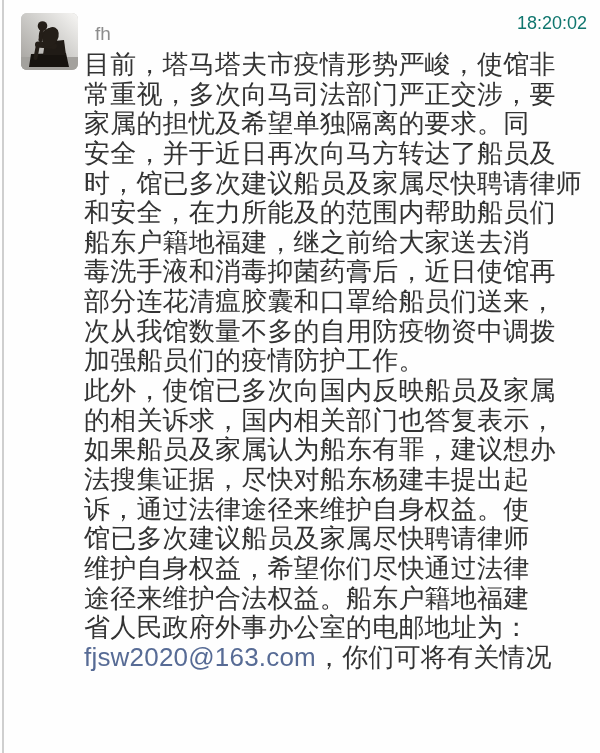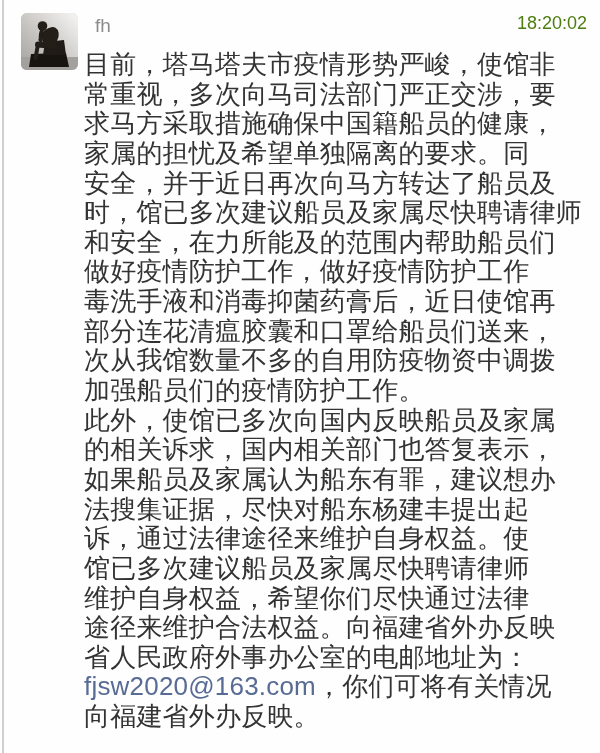--- a/index.html
+++ b/index.html
@@ -16,29 +16,29 @@
     background: #cfcfcf;
   }
   .avatar {
     position: absolute; left: 21px; top: 13px;
     width: 57px; height: 57px;
     border-radius: 6px; overflow: hidden;
     background: #c9c8c5;
   }
   .avatar svg { display: block; }
   .sender {
-    position: absolute; left: 95px; top: 16px;
+    position: absolute; left: 95px; top: 24px;
     font-size: 19px; line-height: 20px;
     color: #8c8c8c;
     text-align: right;
   }
   .timestamp {
     position: absolute; right: 13px; top: 14px;
     font-size: 18px; line-height: 19px;
-    color: #4d7c0f;
+    color: #0f766e;
   }
   .message {
     position: absolute; left: 84px; top: 50px;
     width: 505px;
     font-size: 26px; line-height: 29.65px;
     color: #333333;
     letter-spacing: 0.2px;
   }
   .msg-line { white-space: nowrap; height: 29.65px; }
   .email-link { color: var(--link-color, #576b95); cursor: pointer; }
@@ -71,34 +71,32 @@
     <circle cx="21.5" cy="13" r="4.8" fill="#241e18"></circle>
   </svg>
 </div>
 
 <div class="sender">fh</div>
 <div class="timestamp">18:20:02</div>
 
 <div class="message">
     <div class="msg-line"><span>目前，塔马塔夫市疫情形势严峻，使馆非</span></div>
     <div class="msg-line"><span>常重视，多次向马司法部门严正交涉，要</span></div>
-    <div class="msg-line"><span>求马方采取措施确保中国籍船员的健康，</span></div>
     <div class="msg-line"><span>家属的担忧及希望单独隔离的要求。同</span></div>
     <div class="msg-line"><span>安全，并于近日再次向马方转达了船员及</span></div>
     <div class="msg-line"><span>时，馆已多次建议船员及家属尽快聘请律师</span></div>
     <div class="msg-line"><span>和安全，在力所能及的范围内帮助船员们</span></div>
-    <div class="msg-line"><span>做好疫情防护工作，做好疫情防护工作</span></div>
+    <div class="msg-line"><span>船东户籍地福建，继之前给大家送去消</span></div>
     <div class="msg-line"><span>毒洗手液和消毒抑菌药膏后，近日使馆再</span></div>
     <div class="msg-line"><span>部分连花清瘟胶囊和口罩给船员们送来，</span></div>
     <div class="msg-line"><span>次从我馆数量不多的自用防疫物资中调拨</span></div>
     <div class="msg-line"><span>加强船员们的疫情防护工作。</span></div>
     <div class="msg-line"><span>此外，使馆已多次向国内反映船员及家属</span></div>
     <div class="msg-line"><span>的相关诉求，国内相关部门也答复表示，</span></div>
     <div class="msg-line"><span>如果船员及家属认为船东有罪，建议想办</span></div>
     <div class="msg-line"><span>法搜集证据，尽快对船东杨建丰提出起</span></div>
     <div class="msg-line"><span>诉，通过法律途径来维护自身权益。使</span></div>
     <div class="msg-line"><span>馆已多次建议船员及家属尽快聘请律师</span></div>
     <div class="msg-line"><span>维护自身权益，希望你们尽快通过法律</span></div>
-    <div class="msg-line"><span>途径来维护合法权益。向福建省外办反映</span></div>
+    <div class="msg-line"><span>途径来维护合法权益。船东户籍地福建</span></div>
     <div class="msg-line"><span>省人民政府外事办公室的电邮地址为：</span></div>
     <div class="msg-line"><span class="email-link">fjsw2020@163.com</span><span>，你们可将有关情况</span></div>
-    <div class="msg-line"><span>向福建省外办反映。</span></div>
   </div>
 
 </body></html>

